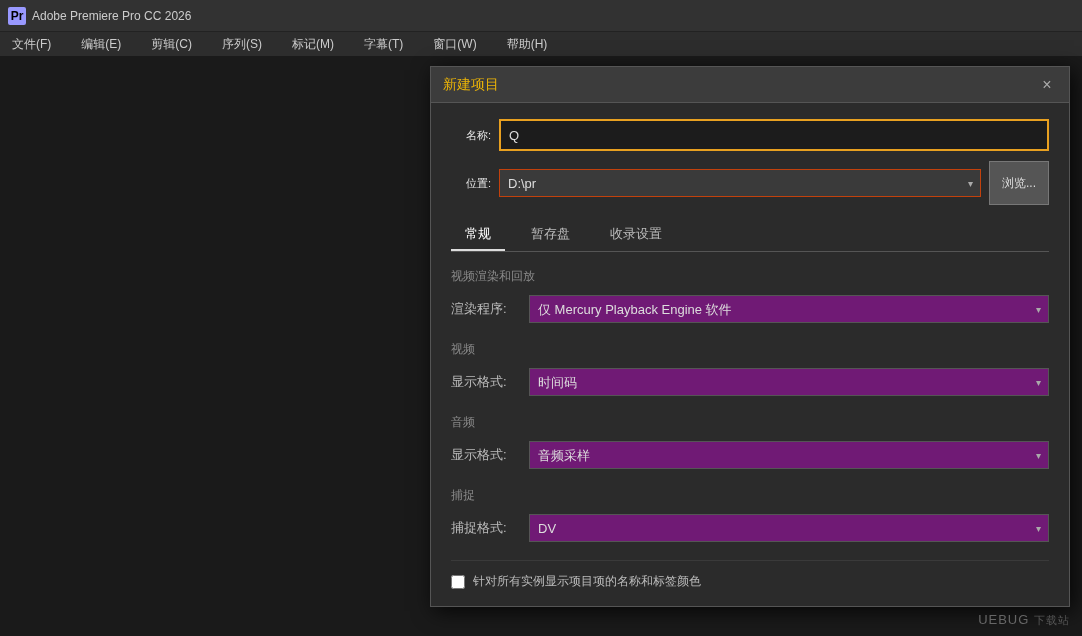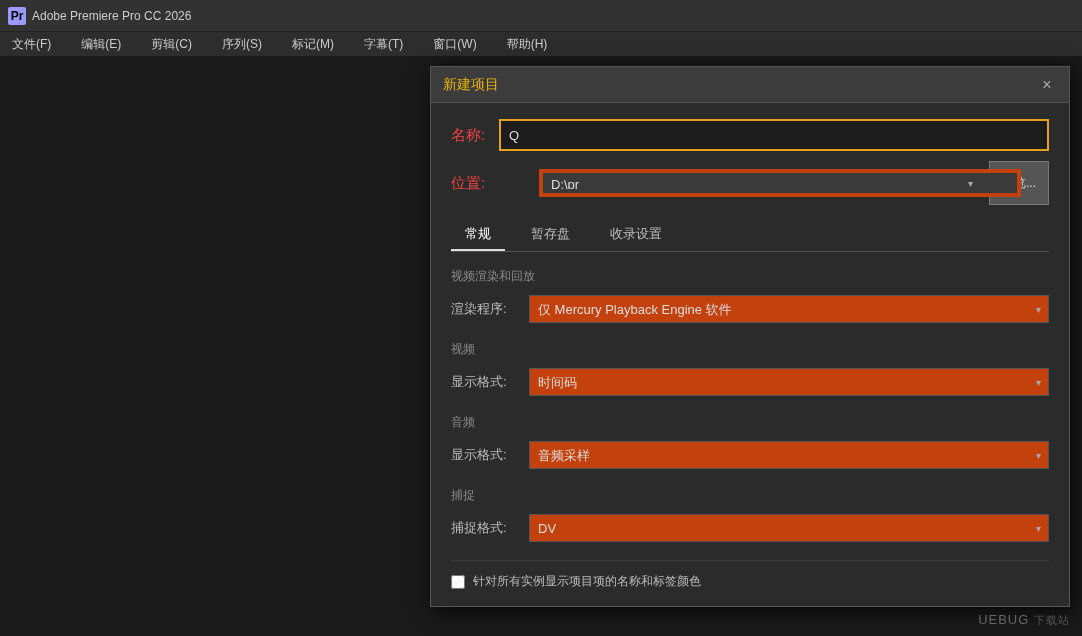--- a/index.html
+++ b/index.html
@@ -92,25 +92,26 @@
       padding: 16px 20px;
     }
 
     
     .field-row {
       display: flex;
       align-items: center;
       margin-bottom: 10px;
     }
     .field-label {
-      font-size: 15px;
-      color: #ef4444;
+      font-size: 11px;
+      color: #e5e5e5;
       white-space: nowrap;
       margin-right: 8px;
       min-width: 40px;
+      text-align: right;
     }
     .name-input-wrapper {
       border: 2px solid #e8a020;
       flex: 1;
     }
     .name-input {
       width: 100%;
       background: #1c1c1c;
       border: none;
       outline: none;
@@ -127,31 +128,30 @@
       align-items: center;
       margin-bottom: 14px;
     }
     .location-select-wrapper {
       flex: 1;
       position: relative;
     }
     .location-select {
       width: 100%;
       background: #3a3a3a;
-      border: 4px solid #c2410c;
+      border: 1px solid #c2410c;
       color: #ddd;
       font-size: 13px;
       padding: 4px 28px 4px 8px;
       height: 28px;
       appearance: none;
       -webkit-appearance: none;
       outline: none;
       cursor: pointer;
       font-family: inherit;
-      margin-left: 40px;
     }
     .select-arrow {
       position: absolute;
       right: 8px;
       top: 50%;
       transform: translateY(-50%);
       color: #aaa;
       font-size: 10px;
       pointer-events: none;
     }
@@ -204,21 +204,21 @@
       color: #bbb;
       min-width: 70px;
       margin-right: 8px;
     }
     .form-select-wrapper {
       flex: 1;
       position: relative;
     }
     .form-select {
       width: 100%;
-      background: #c2410c;
+      background: #701a75;
       border: 1px solid #555;
       color: #ddd;
       font-size: 13px;
       padding: 4px 42px 4px 8px;
       height: 28px;
       appearance: none;
       -webkit-appearance: none;
       outline: none;
       cursor: pointer;
       font-family: inherit;

